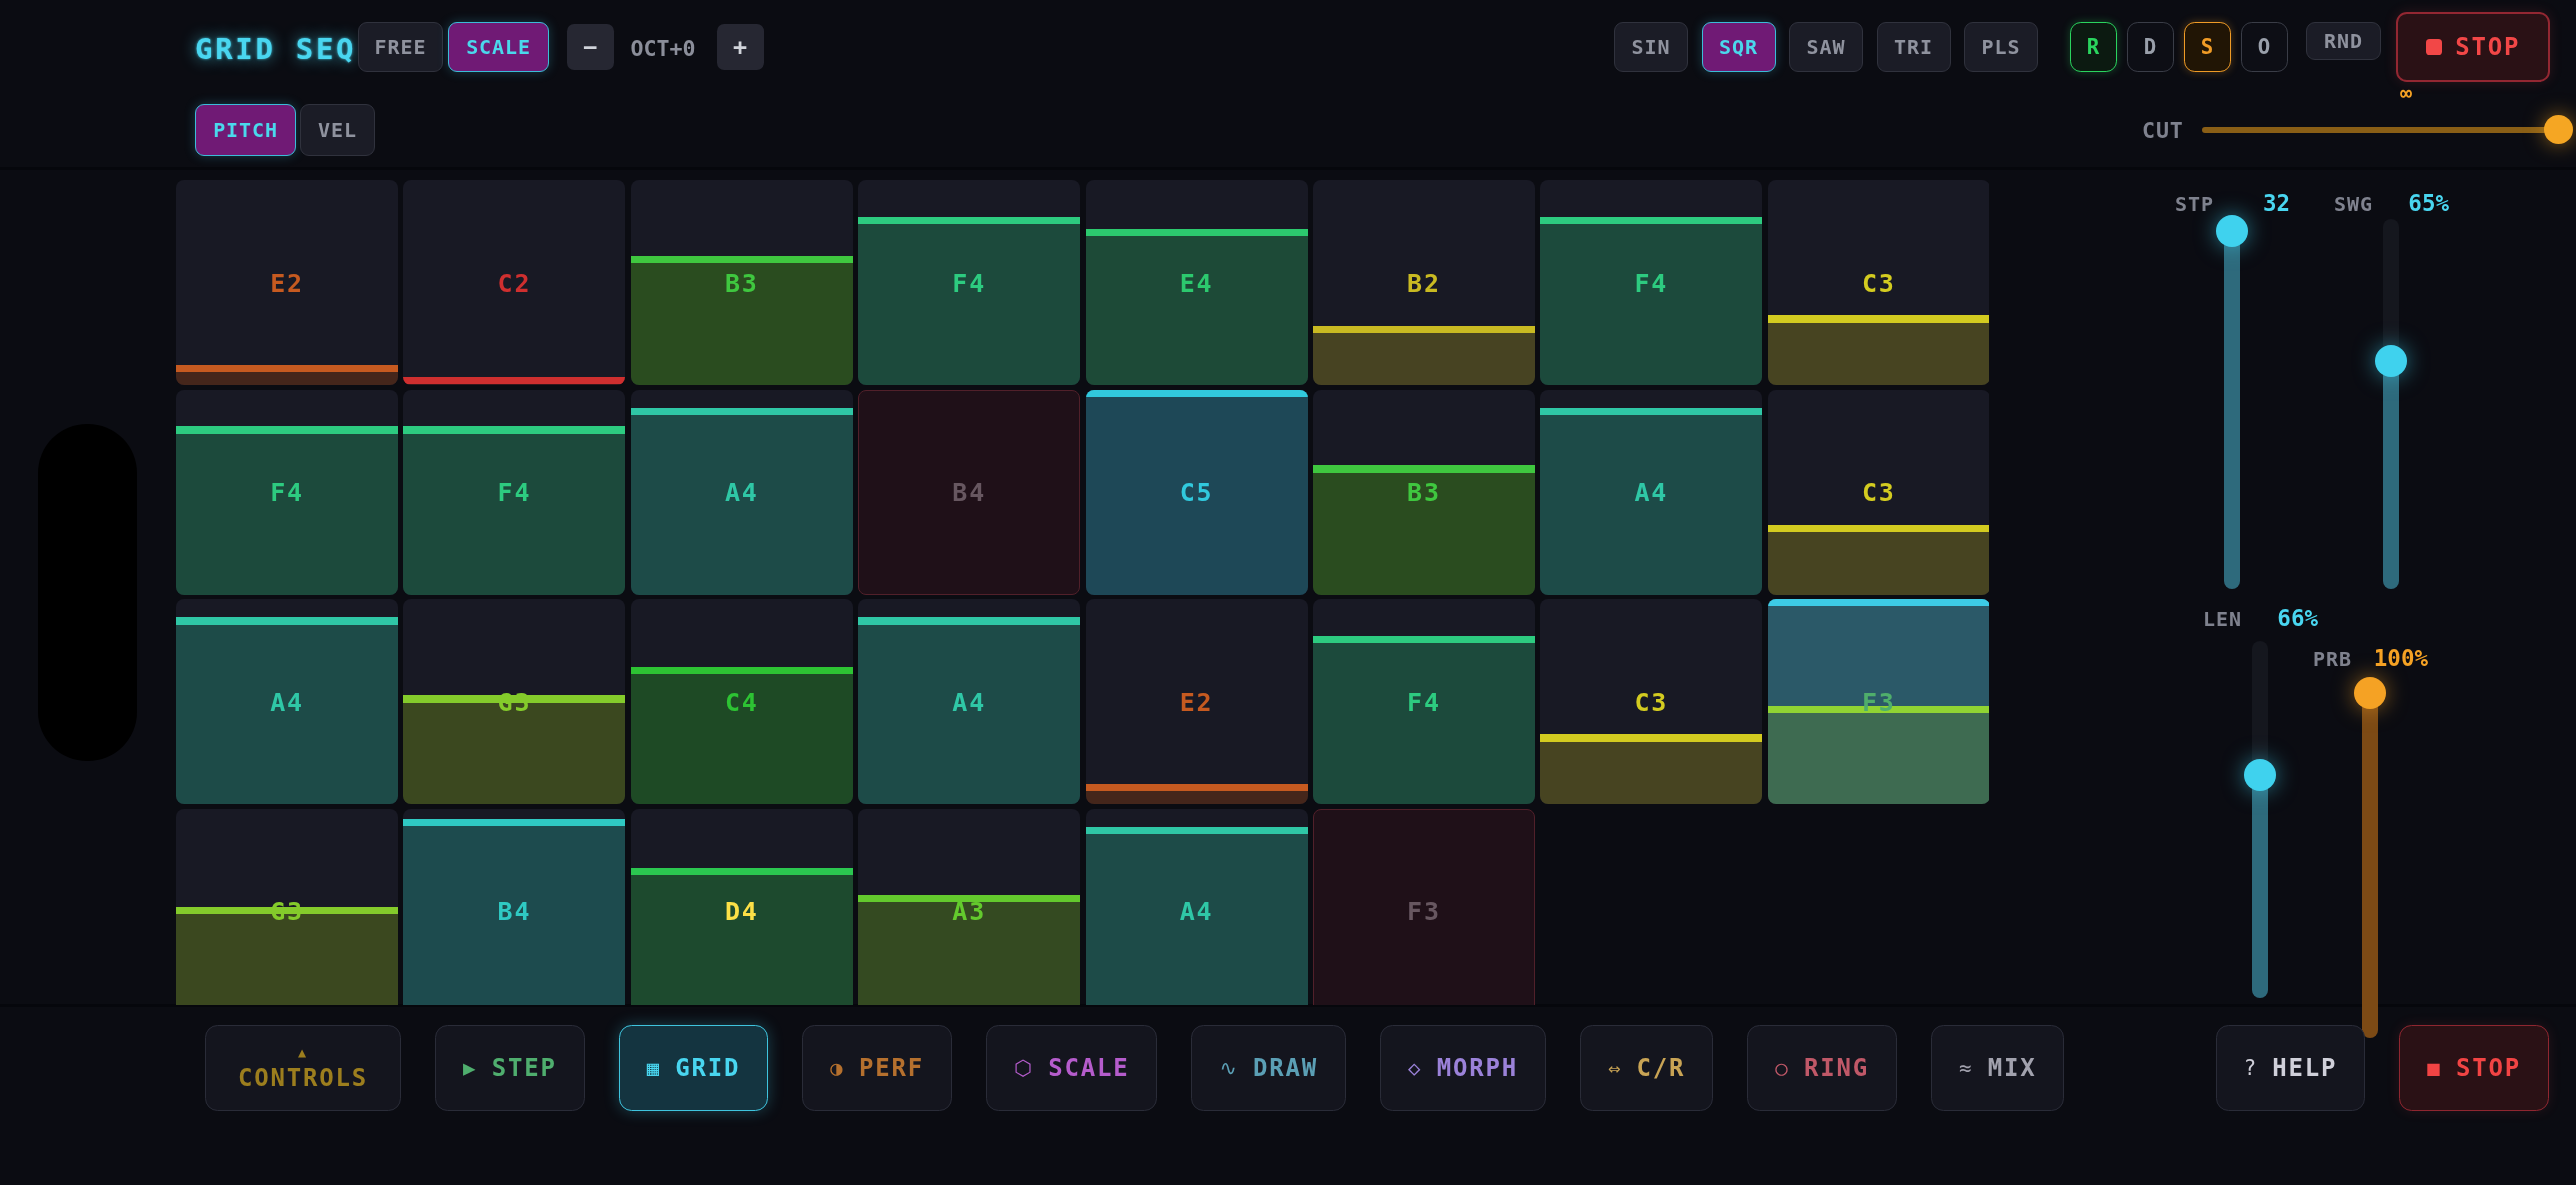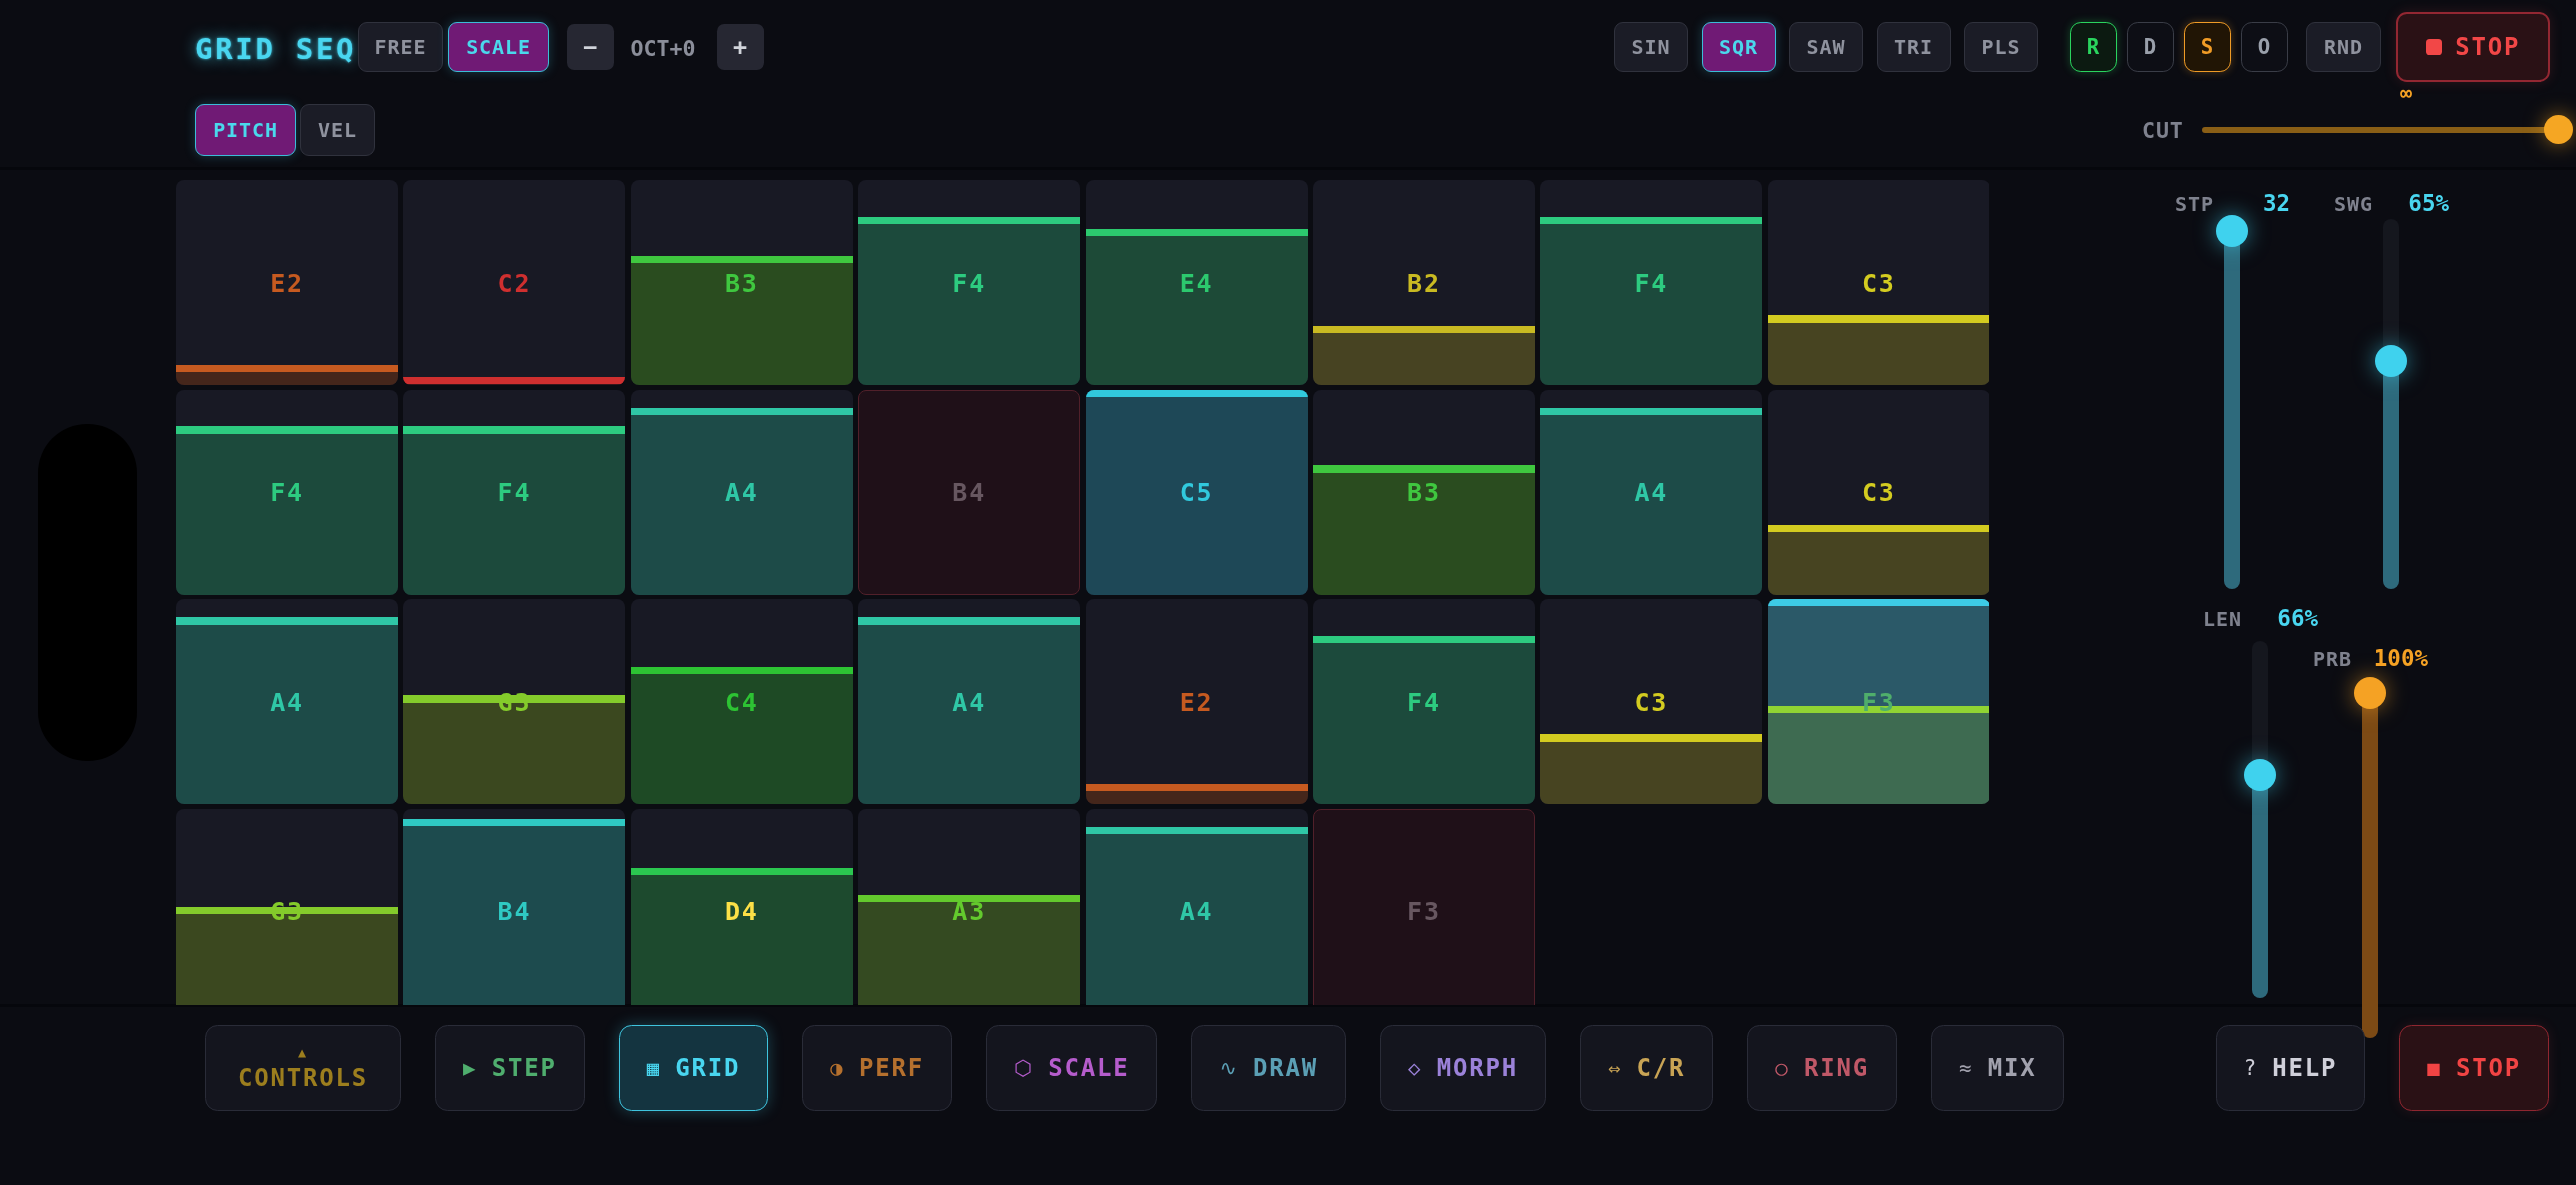--- a/index.html
+++ b/index.html
@@ -42,21 +42,21 @@
   #wave-group .btn { position:relative; width:74px; height:50px; }
 
   #adsr-group { left:2070px; top:21.6px; display:flex; gap:10px; }
   #adsr-group .btn { position:relative; width:47px; height:50px; border-radius:10.8px; font-size:20.7px; }
   .env-dim   { background:#0d0e15 !important; border-color:#3a3d47 !important; color:#9aa0ab !important; }
   .env-green { background:#0c1a11 !important; border-color:#2ad45e !important; color:#2ad45e !important;
                box-shadow:0 0 9px rgba(42,212,94,.3); }
   .env-orange{ background:#211505 !important; border-color:#f09b26 !important; color:#f09b26 !important;
                box-shadow:0 0 9px rgba(240,155,38,.3); }
 
-  #btn-rnd { left:2306px; top:21.6px; width:75px; height:50px; }
+  #btn-rnd { left:2306px; top:21.6px; width:75px; height:38px; }
 
   #btn-stop-top {
     left:2396px; top:11.7px; width:154px; height:70px;
     background:#2a1115; border:2.7px solid #932732; border-radius:10.8px;
     color:#f24747; font-size:24px; letter-spacing:1.8px; gap:13.5px;
     box-shadow:0 0 12.6px rgba(242,71,71,.15);
   }
   .stop-square { display:inline-block; width:16px; height:16px; background:currentColor; border-radius:3.6px; }
   #infinity-badge { left:2400px; top:81px; color:#f5a224; font-size:20px; font-weight:bold; }
 

